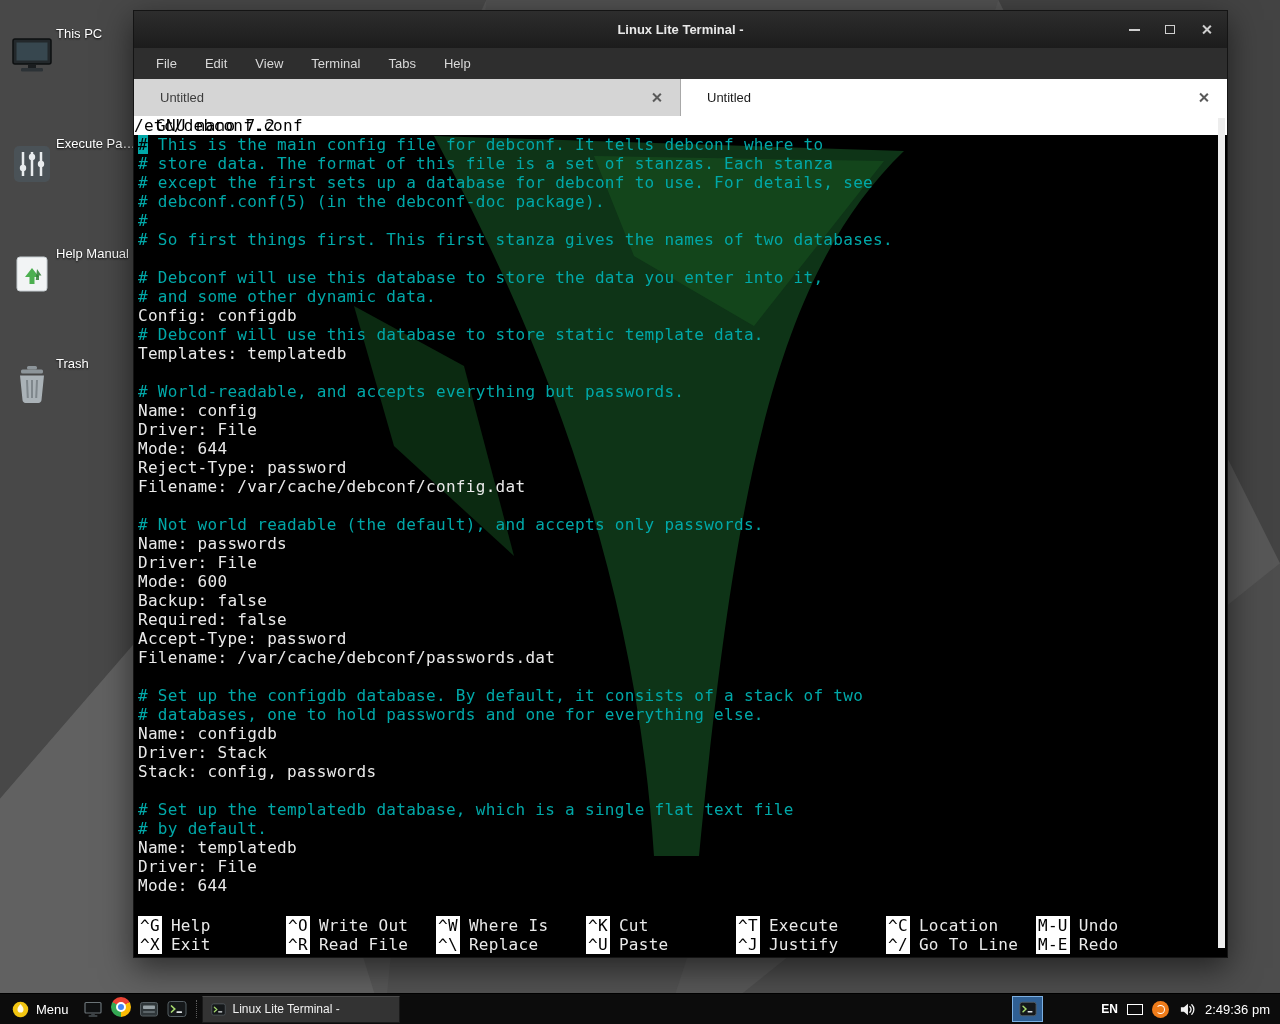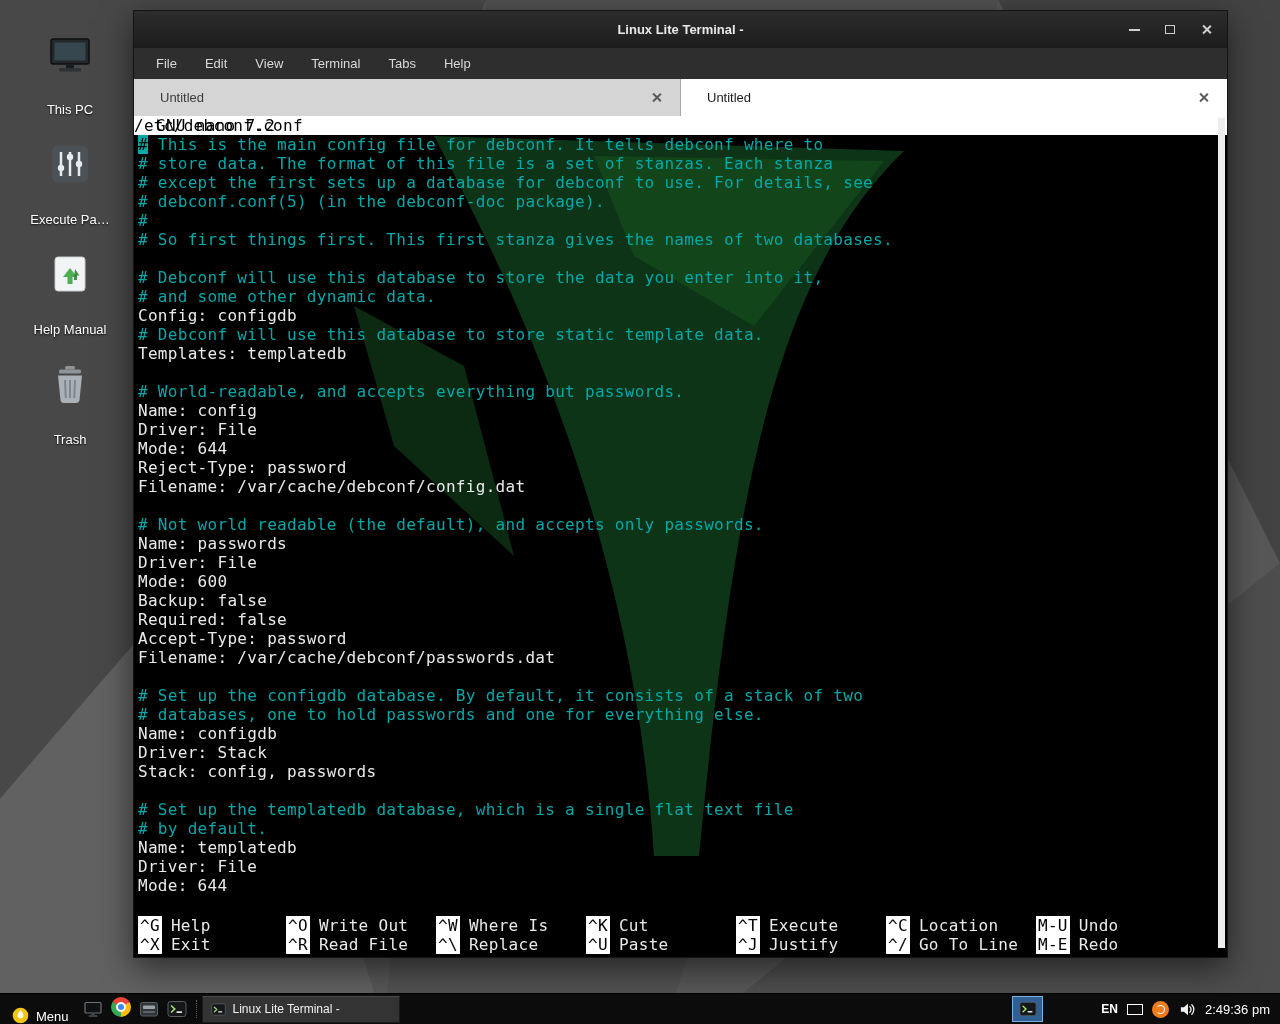--- a/index.html
+++ b/index.html
@@ -11,21 +11,21 @@
   .desktop { position:absolute; inset:0; background:#575757; }
   .wp { position:absolute; inset:0; }
   .wp1 { background:#484848; clip-path:polygon(0 0,38% 0,18% 52%,0 78%); }
   .wp2 { background:#515151; clip-path:polygon(38% 0,78% 0,52% 100%,30% 100%); }
   .wp3 { background:#434343; clip-path:polygon(78% 0,100% 0,100% 55%); }
   .wp4 { background:#4d4d4d; clip-path:polygon(100% 55%,100% 100%,55% 100%); }
   .wp5 { background:#616161; clip-path:polygon(18% 52%,30% 100%,0 100%,0 78%); }
 
   
   .dicons { position:absolute; left:8px; top:18px; width:124px; }
-  .dicon { height:110px; display:flex; flex-direction:column; align-items:center; cursor:default;gap:16px; }
+  .dicon { height:110px; display:flex; flex-direction:row; align-items:flex-start; cursor:default; }
   .dicon .icon { margin-top:12px; width:48px; height:48px; display:block; }
   .dlabel { margin-top:8px; font-size:13px; color:#fff; text-shadow:0 1px 2px rgba(0,0,0,.9); white-space:nowrap; }
 
   
   .window { position:absolute; left:133px; top:10px; width:1095px; height:948px;
     background:#000; border:1px solid #141414; box-shadow:0 10px 30px rgba(0,0,0,.55); }
   .titlebar { position:relative; height:37px; background:linear-gradient(#2d2d2d,#1c1c1c); }
   .title { position:absolute; left:0; right:0; top:0; height:37px; line-height:37px;
     text-align:center; color:#e8e8e8; font-size:13px; font-weight:bold; }
   .winbtns { position:absolute; right:8px; top:0; height:37px; display:flex; align-items:center; gap:10px; }
@@ -61,21 +61,21 @@
   .sc-row { display:grid; grid-template-columns:148px 150px 150px 150px 150px 150px auto; height:19px; }
   .sc-item { display:flex; }
   .sc-key { background:#fff; color:#000; padding:0 2px; }
   .sc-label { color:#eaeaea; margin-left:9px; }
   .term-scrollbar { position:absolute; z-index:3; top:2px; right:2px; bottom:9px; width:7px; }
   .term-scrollbar .thumb { position:absolute; inset:0; background:#ededed; }
 
   
   .taskbar { position:absolute; left:0; right:0; bottom:0; height:31px; background:#0c0c0c;
     display:flex; align-items:center; color:#fff; z-index:20; border-top:1px solid #000; }
-  .menu-button { display:flex; align-items:flex-end; gap:7px; height:100%; padding:0 10px 0 12px; font-size:13px; }
+  .menu-button { display:flex; align-items:center; gap:7px; height:100%; padding:0 10px 0 12px; font-size:13px; }
   .launchers { display:flex; align-items:center; height:100%; }
   .launcher { width:28px; height:100%; display:flex; align-items:center; justify-content:center; }
   .tb-sep { height:18px; border-left:1px dotted #5d5d5d; margin:0 5px; }
   .task-button { display:flex; align-items:center; gap:7px; width:198px; height:27px; padding:0 8px;
     background:#333; border:1px solid #1a1a1a; border-top-color:#4a4a4a; font-size:12px; color:#f0f0f0; }
   .task-button svg { width:15px; height:15px; flex:none; }
   .task-label { white-space:nowrap; overflow:hidden; text-overflow:ellipsis; }
   .tb-spacer { flex:1; }
   .tray-terminal { width:31px; height:26px; background:#2f5f93; border:1px solid #7cb0e2;
     display:flex; align-items:center; justify-content:center; margin-right:58px; }

